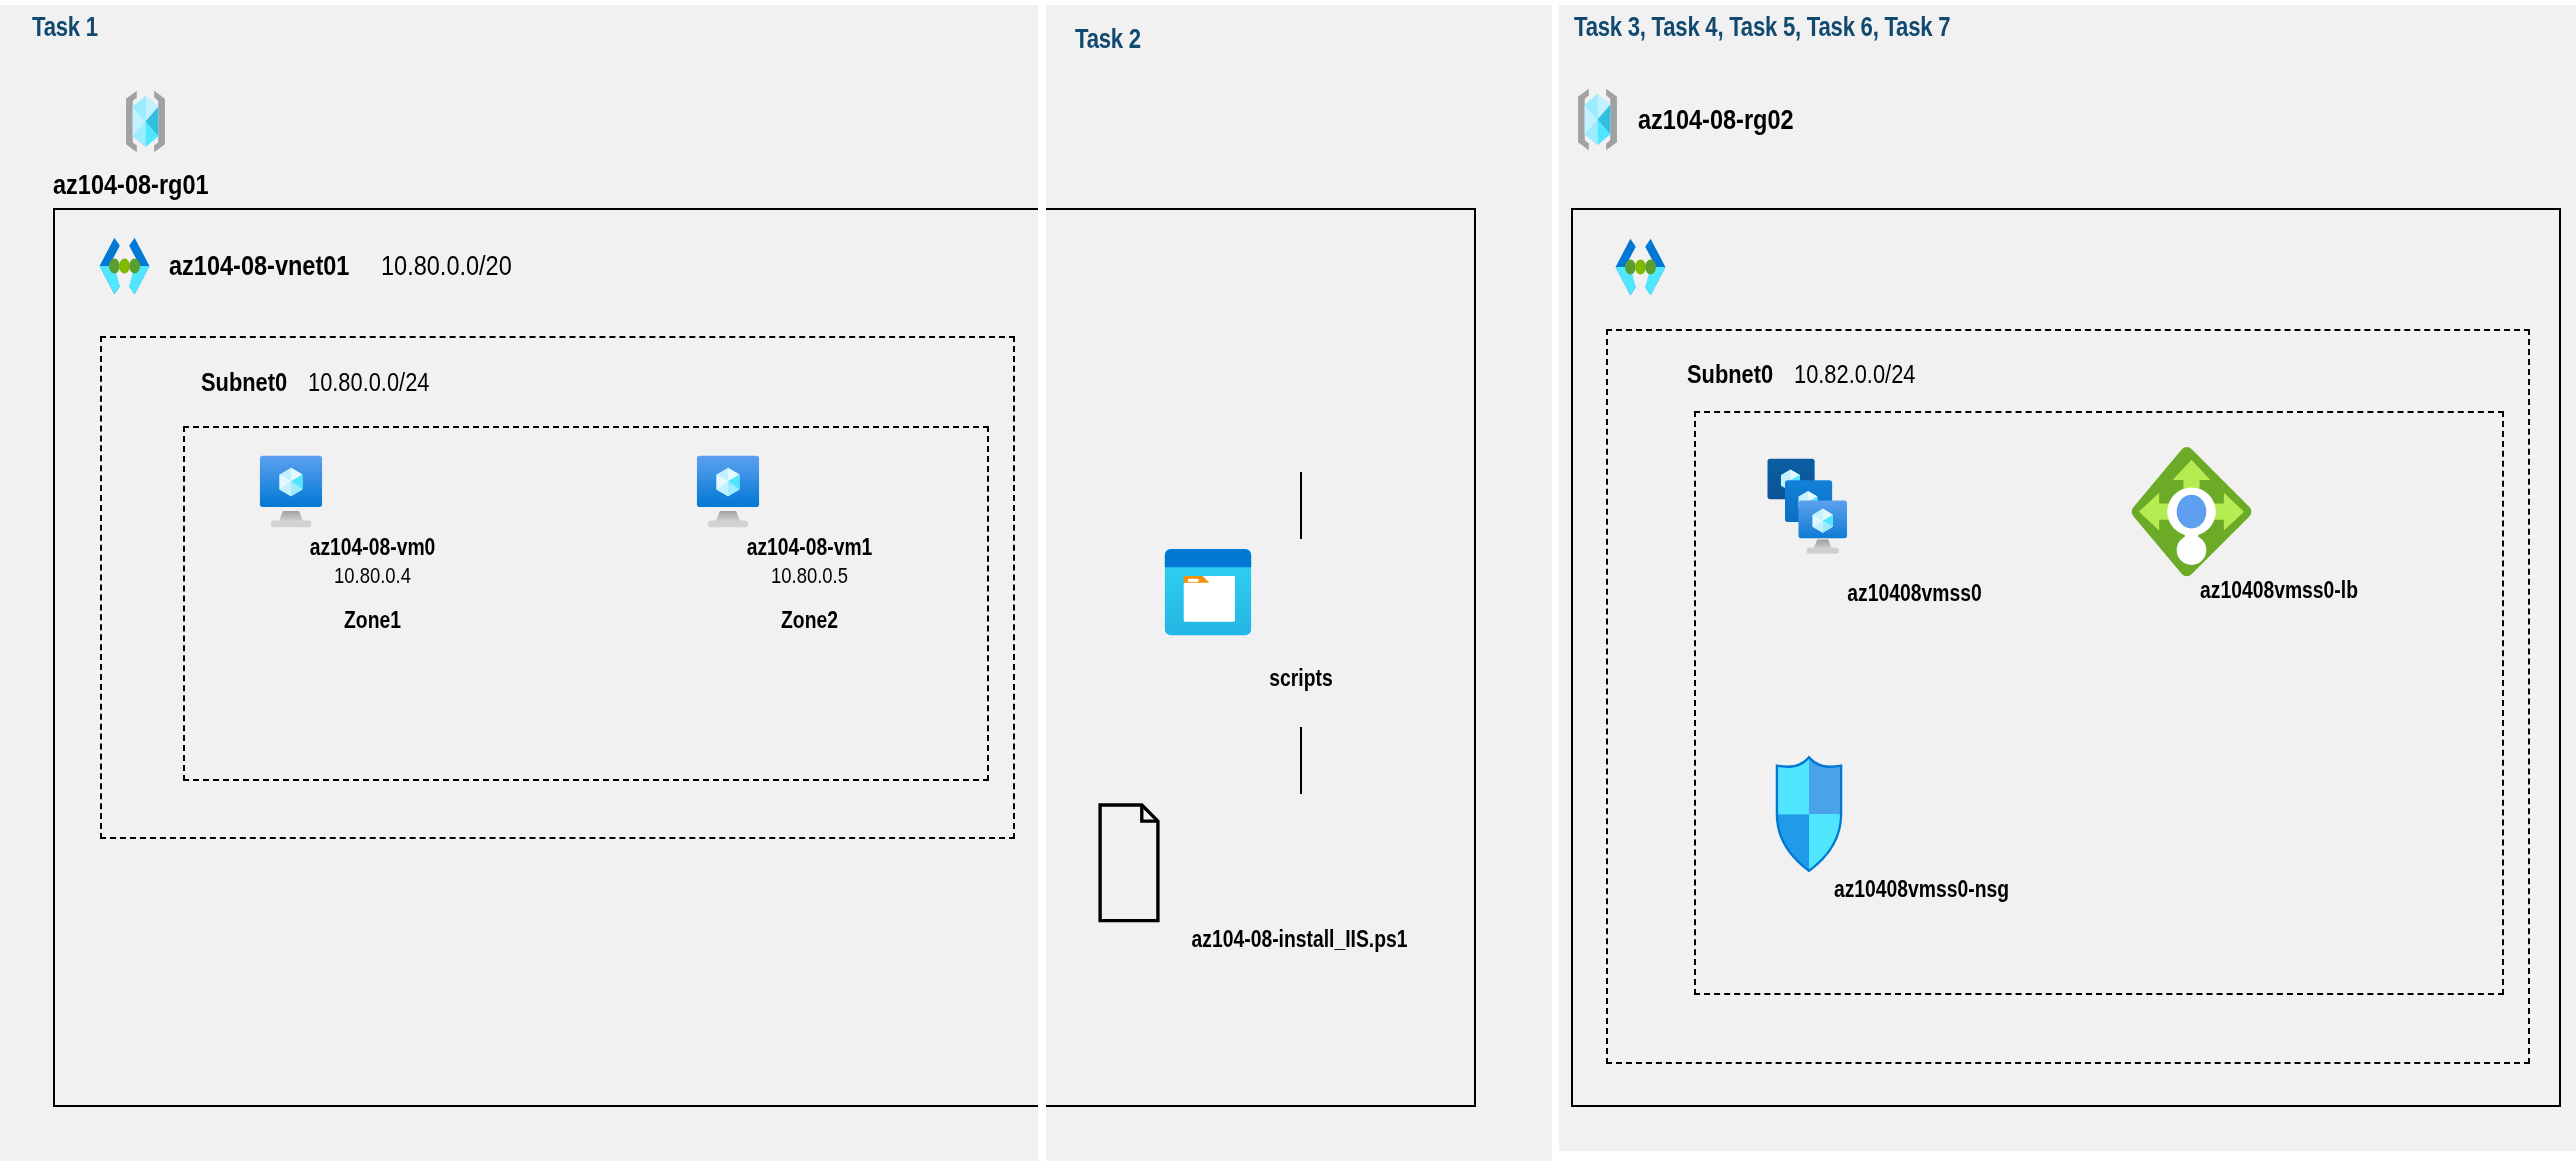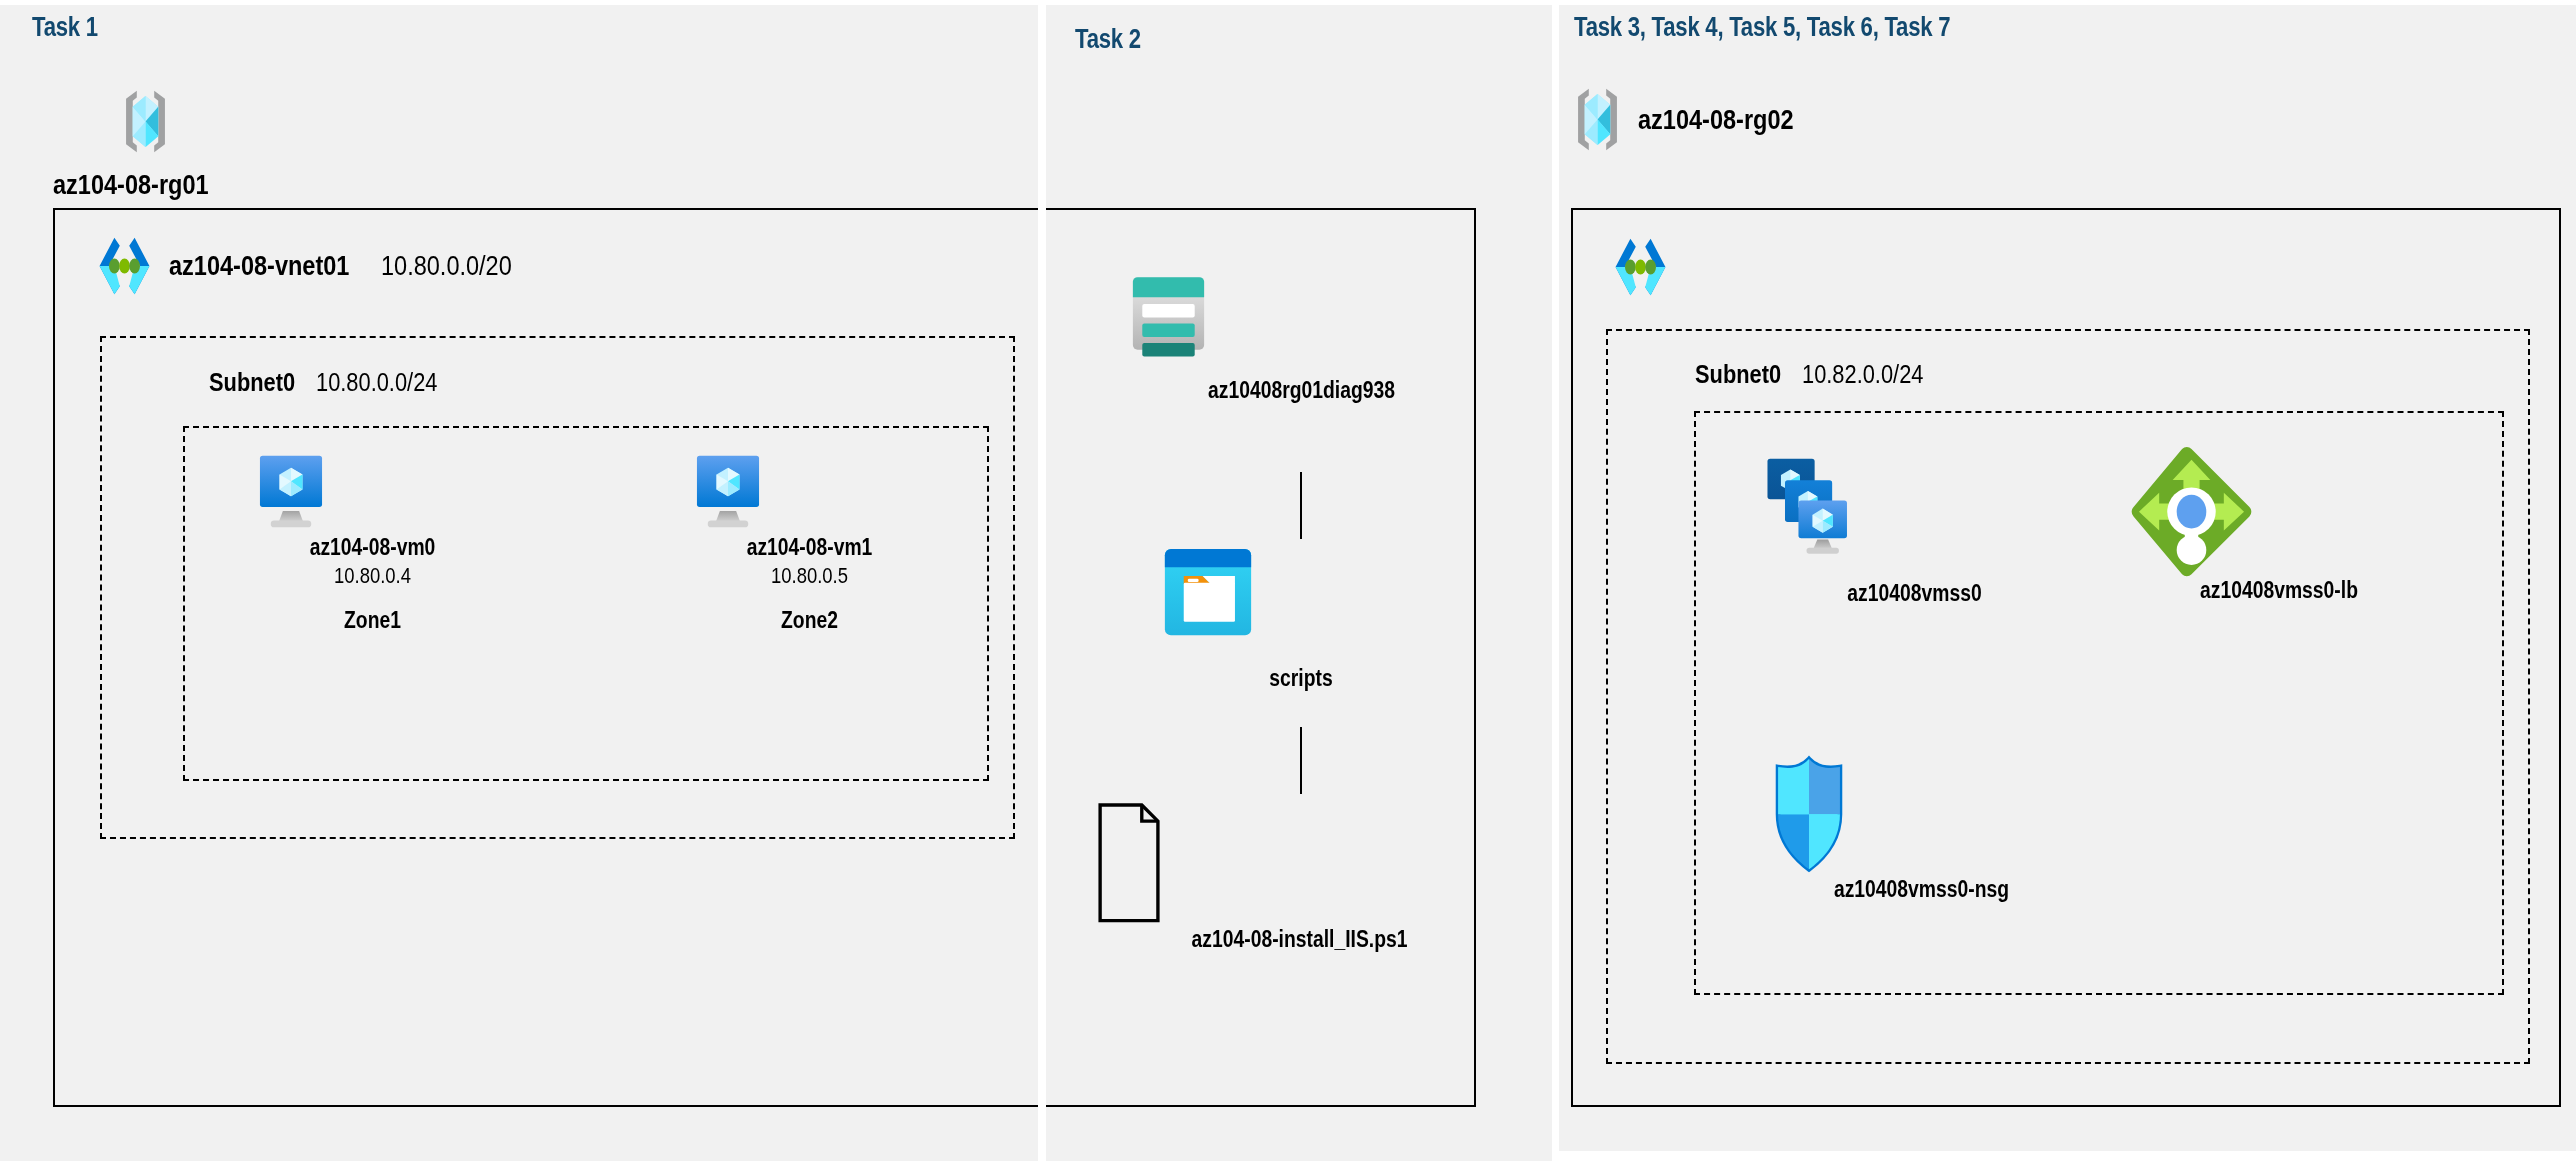--- a/index.html
+++ b/index.html
@@ -58,21 +58,21 @@
     font-size:23px;font-weight:bold;color:#000;white-space:nowrap;
     transform:scaleX(.84);transform-origin:center top;margin-top:17.5px;
   }
 
   
   .hdr{position:absolute;display:flex;align-items:center;gap:13.5px;white-space:nowrap;}
   .hdr .name{font-size:28px;font-weight:bold;color:#000;transform:scaleX(.84);transform-origin:left center;}
   .hdr .cidr{font-size:28px;font-weight:normal;color:#000;transform:scaleX(.84);transform-origin:left center;margin-left:-2.7px;}
   .lbl-row{display:flex;align-items:baseline;}
 
-  .sub-hdr{position:absolute;display:flex;align-items:baseline;white-space:nowrap;margin-left:8px;}
+  .sub-hdr{position:absolute;display:flex;align-items:baseline;white-space:nowrap;}
   .sub-hdr .name{font-size:26px;font-weight:bold;color:#000;transform:scaleX(.84);transform-origin:left center;}
   .sub-hdr .cidr{font-size:26px;font-weight:normal;color:#000;transform:scaleX(.84);transform-origin:left center;margin-left:4px;}
 
   .connector{position:absolute;width:2px;background:#000;}
   svg{display:block;}
 </style>
 </head>
 <body>
 
 <div class="canvas">
@@ -187,38 +187,20 @@
         <path d="M59 42 L76 54 L59 64 Z" fill="#9cebff"></path>
         <path d="M59 42 L59 64 L42 54 Z" fill="#c3f1ff"></path>
         <path d="M59 42 L42 54 L42 32 Z" fill="#e3f9ff"></path>
       </svg>
     </span>
     <div class="caption">az104-08-vm1</div>
     <div class="sub">10.80.0.5</div>
     <div class="zone">Zone2</div>
   </div>
 
-  <div class="node" style="left:1106px;top:262px;width:391px;">
-    <span>
-      <svg width="125" height="115" viewBox="0 0 186 170">
-        <defs>
-          <linearGradient id="stgBody" x1="0" y1="0" x2="0" y2="1">
-            <stop offset="0" stop-color="#e8e8e8"></stop>
-              <stop offset="1" stop-color="#b3b3b3"></stop>
-          </linearGradient>
-        </defs>
-        <rect x="40" y="22" width="106" height="108" rx="7" fill="url(#stgBody)"></rect>
-        <path d="M40 29 a7 7 0 0 1 7 -7 h92 a7 7 0 0 1 7 7 v23 h-106 Z" fill="#32bcad"></path>
-        <rect x="54" y="62" width="78" height="20" rx="3" fill="#ffffff"></rect>
-        <rect x="54" y="91" width="78" height="20" rx="3" fill="#32bcad"></rect>
-        <rect x="54" y="120" width="78" height="20" rx="3" fill="#1b8378"></rect>
-      </svg>
-    </span>
-    <div class="caption">az10408rg01diag938</div>
-  </div>
 
   <div class="connector" style="left:1300px;top:472px;height:67px;"></div>
 
   <div class="node" style="left:1146px;top:545px;width:310px;">
     <span>
       <svg width="124" height="120" viewBox="0 0 184 178">
         <defs>
           <linearGradient id="blobBody" x1="0" y1="0" x2="0" y2="1">
             <stop offset="0" stop-color="#32d4f5"></stop>
               <stop offset="1" stop-color="#22b6e2"></stop>

